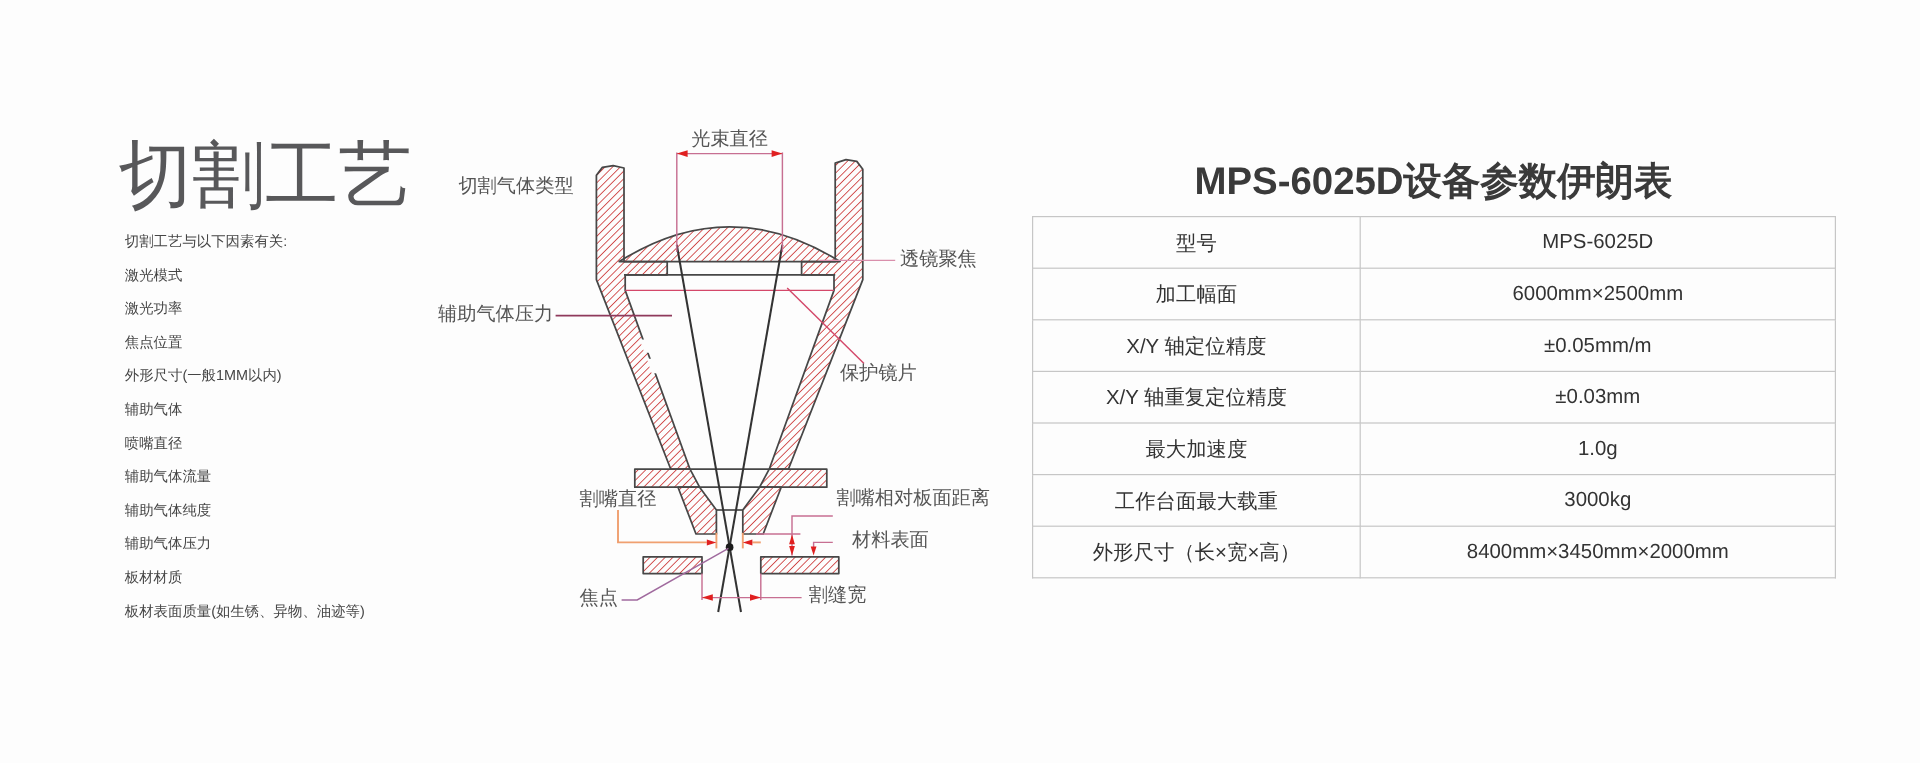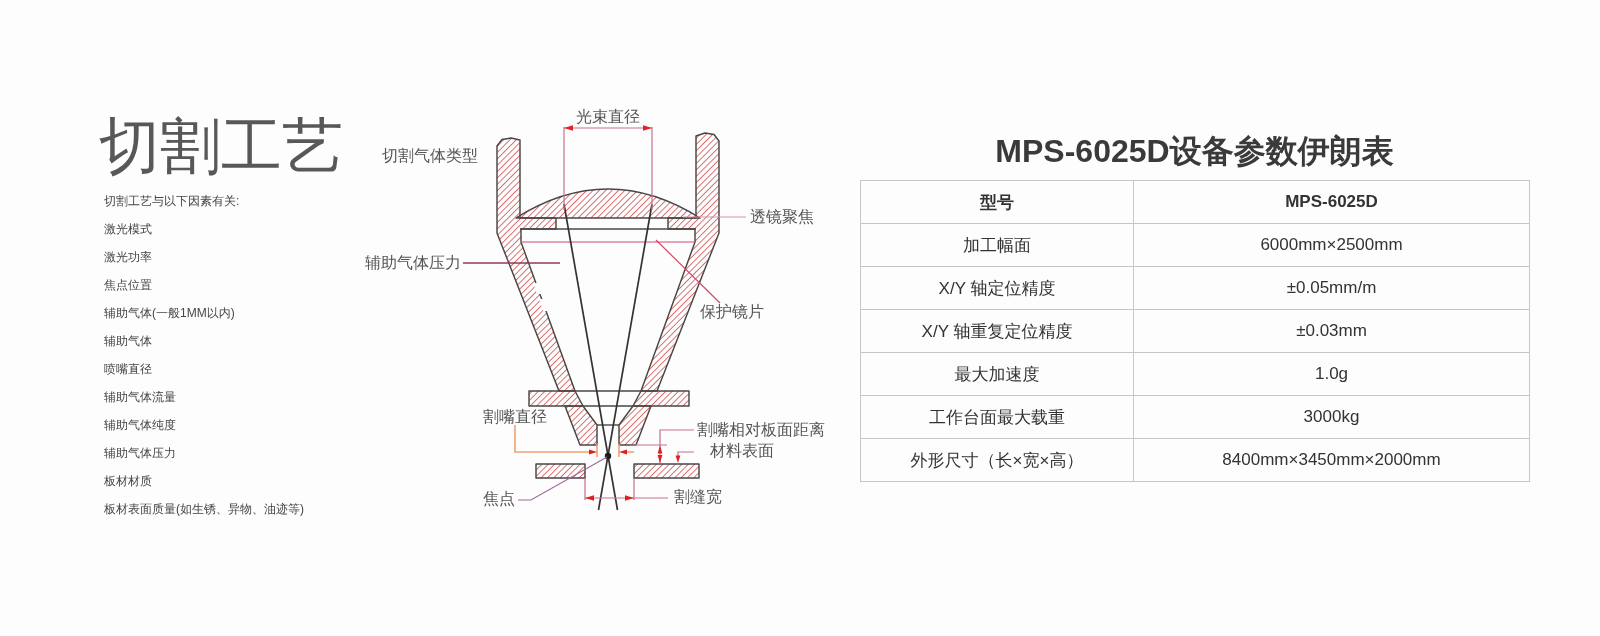--- a/index.html
+++ b/index.html
@@ -46,35 +46,35 @@
   table.spec{
     position:absolute;left:860px;top:180px;width:669px;
     border-collapse:collapse;table-layout:fixed;
     font-size:17px;color:#333;
   }
   table.spec td,table.spec th{
     border:1px solid var(--table_border);
     height:42px;text-align:center;vertical-align:middle;
     font-weight:400;padding:0;
   }
-  table.spec th{font-weight:700;margin-top:48px;}
+  table.spec th{font-weight:400;margin-top:48px;}
   col.c1{width:273px;}
   col.c2{width:396px;}
 </style>
 </head>
 <body>
 
 <div class="abs page-title">切割工艺</div>
 
 <div class="abs factor-list">
   <div>切割工艺与以下因素有关:</div>
   <div>激光模式</div>
   <div>激光功率</div>
   <div>焦点位置</div>
-  <div>辅助气体(一般1MM以内)</div>
+  <div>外形尺寸(一般1MM以内)</div>
   <div>辅助气体</div>
   <div>喷嘴直径</div>
   <div>辅助气体流量</div>
   <div>辅助气体纯度</div>
   <div>辅助气体压力</div>
   <div>板材材质</div>
   <div>板材表面质量(如生锈、异物、油迹等)</div>
 </div>
 
 <svg class="abs" style="left:360px;top:90px;" width="480" height="440" viewBox="360 90 480 440">
@@ -145,21 +145,21 @@
 
   <path class="dim-purple" d="M518,500 L531,500 L607,457"></path>
 </svg>
 
 <div class="dlabel" style="left:576px;top:109px;">光束直径</div>
 <div class="dlabel" style="left:382px;top:148px;">切割气体类型</div>
 <div class="dlabel" style="left:750px;top:209px;">透镜聚焦</div>
 <div class="dlabel" style="left:365px;top:255px;">辅助气体压力</div>
 <div class="dlabel" style="left:700px;top:304px;">保护镜片</div>
 <div class="dlabel" style="left:483px;top:409px;">割嘴直径</div>
-<div class="dlabel" style="left:697px;top:422px;text-align:right;">割嘴相对板面距离</div>
+<div class="dlabel" style="left:697px;top:408px;text-align:right;">割嘴相对板面距离</div>
 <div class="dlabel" style="left:698px;top:443px;margin-left:12px;">材料表面</div>
 <div class="dlabel" style="left:483px;top:491px;">焦点</div>
 <div class="dlabel" style="left:674px;top:489px;">割缝宽</div>
 
 <div class="abs table-title">MPS-6025D设备参数伊朗表</div>
 
 <table class="spec">
   <colgroup>
       <col class="c1">
       <col class="c2">

